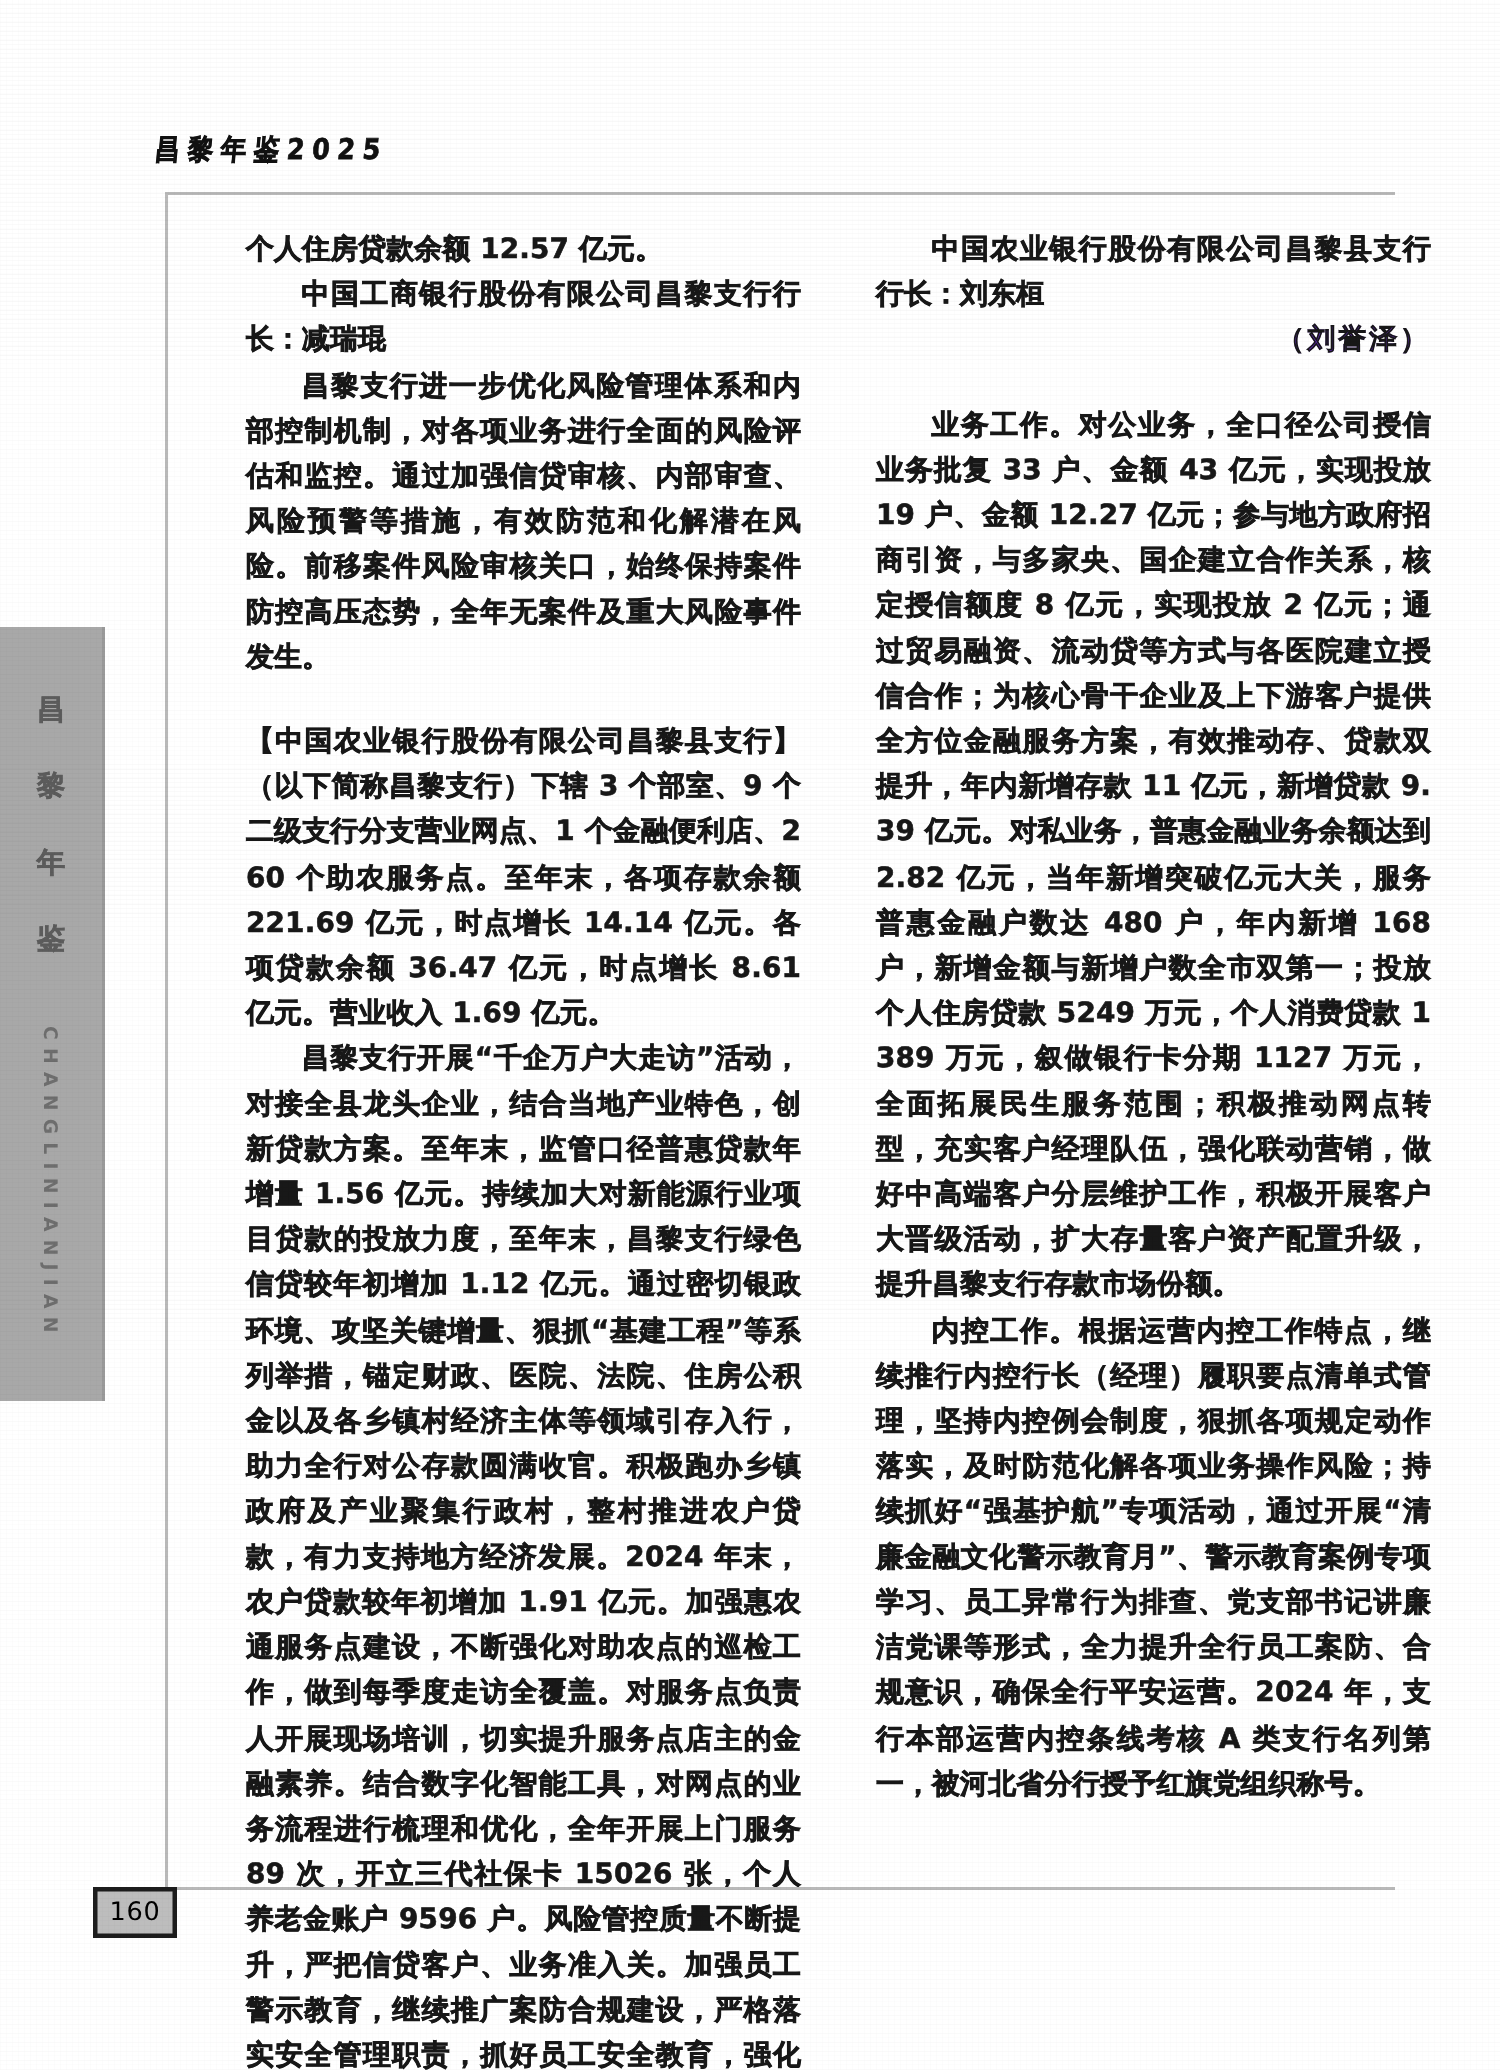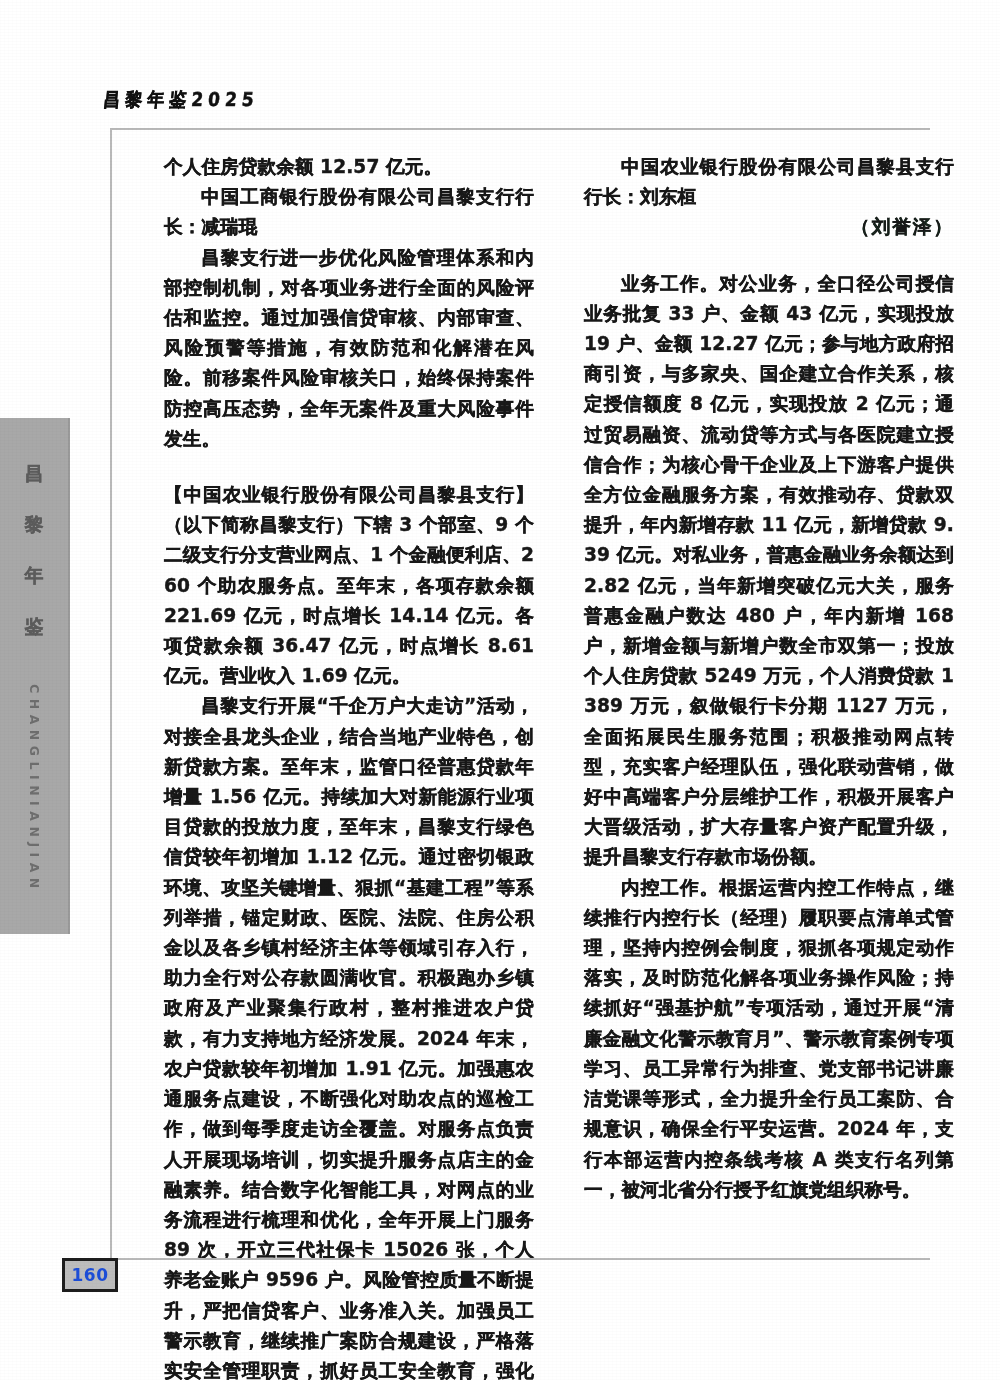--- a/index.html
+++ b/index.html
@@ -139,21 +139,21 @@
     word-break: break-all;
   }
   .p.indent { text-indent: 37px; }
   .p.head   { text-indent: 0; }
 
   .sig {
     font-family: "DejaVu Sans", sans-serif;
     font-size: 18.6px;
     line-height: 30.2px;
     font-weight: 700;
-    color: #14532d;
+    color: #6d28d9;
     -webkit-text-stroke: 0.42px #181818;
     text-align: right;
     margin: 0;
     letter-spacing: 2px;
   }
   .gap-md { height: 26px; }
 
   
   #folio {
     position: absolute;
@@ -161,23 +161,23 @@
     top: 1258px;
     width: 56px;
     height: 34px;
     background: #bdbdbd;
     border: 3px solid #1d1d1d;
     box-sizing: border-box;
     display: flex;
     align-items: center;
     justify-content: center;
     font-family: "DejaVu Sans", sans-serif;
-    font-weight: 700;
+    font-weight: 400;
     font-size: 17px;
-    color: #1d4ed8;
+    color: #000000;
     letter-spacing: .5px;
   }
   #folio-rule {
     position: absolute;
     left: 118px;
     top: 1258px;
     width: 812px;
     height: 2px;
     background: #b9b9b9;
   }

